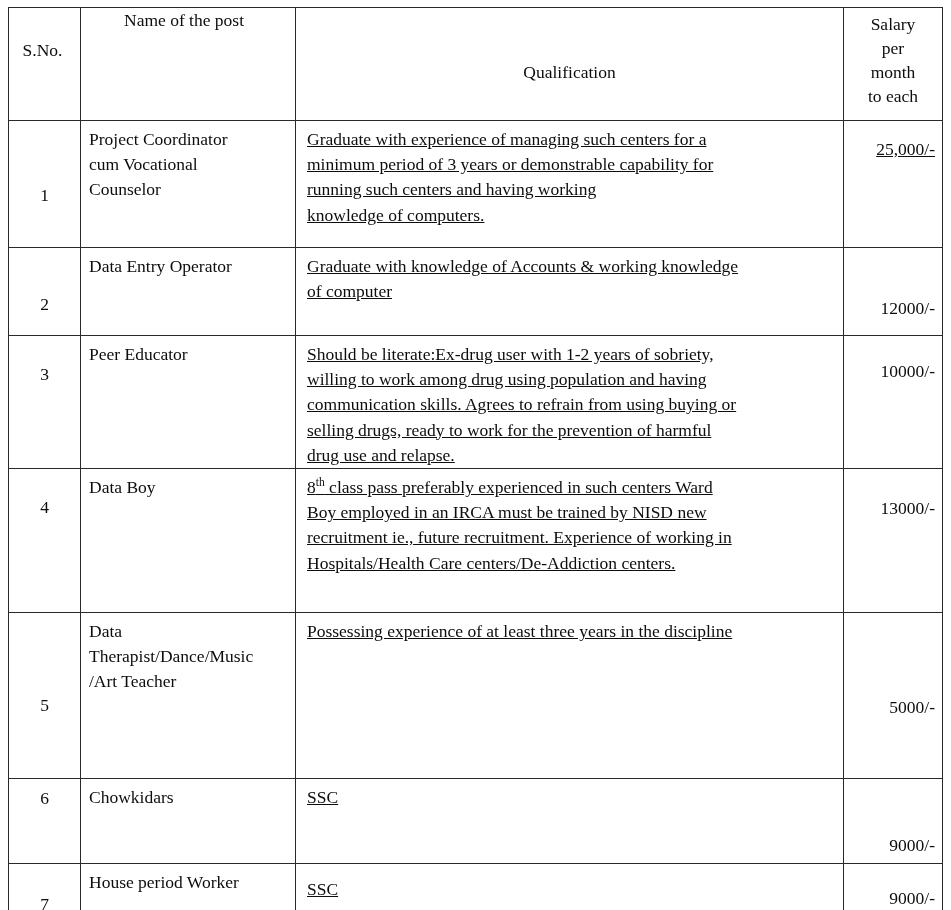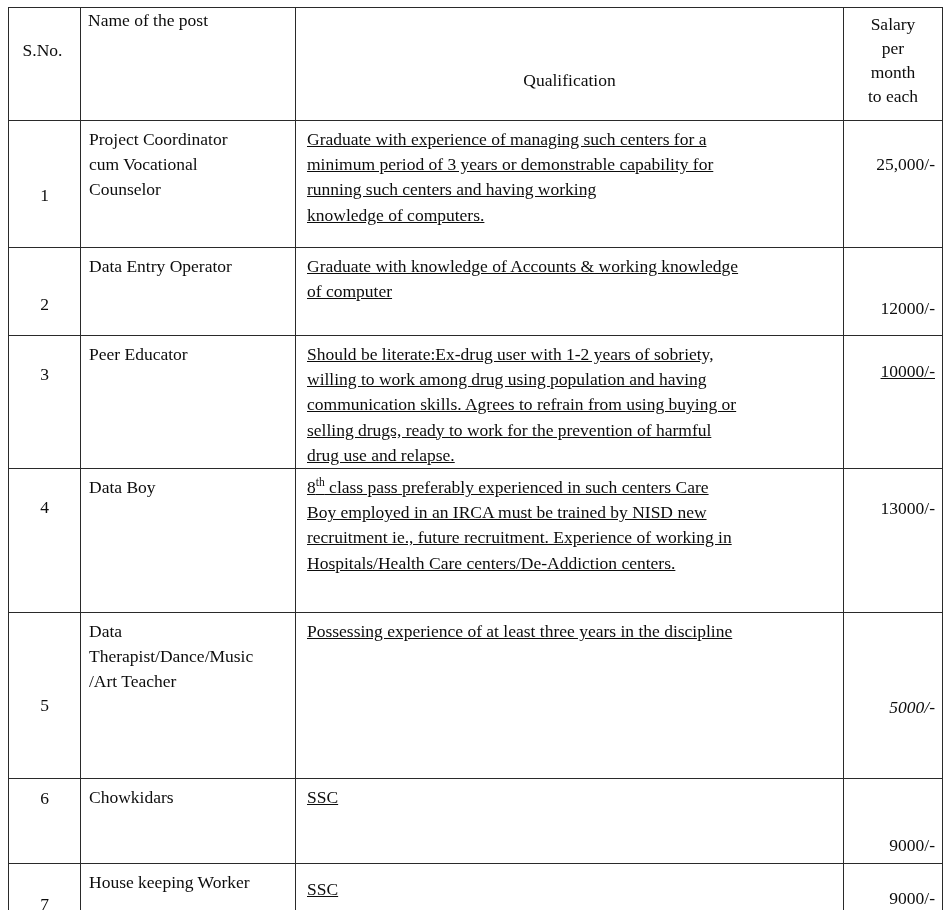--- a/index.html
+++ b/index.html
@@ -60,27 +60,28 @@
   }
   .hd-sno .mid {
     position: absolute;
     top: 30px;
     left: 0;
     right: 4px;
     text-align: center;
   }
   .hd-post .tx {
     padding: 6px 0 0 7px;
+    margin-left: 36px;
   }
   .hd-qual {
     position: relative;
   }
   .hd-qual .mid {
     position: absolute;
-    top: 60px;
+    top: 52px;
     left: 0;
     right: 0;
     text-align: center;
   }
   .hd-sal {
     text-align: center;
     font-weight: bold;
   }
   .hd-sal .ln {
     display: block;
@@ -180,21 +181,21 @@
         </td>
         <td class="qual-cell">
           <div class="tx">
             <div>Graduate with experience of managing such centers for a</div>
             <div>minimum period of 3 years or demonstrable capability for</div>
             <div>running such centers and having working</div>
             <div>knowledge of computers.</div>
           </div>
         </td>
         <td class="sal-cell">
-          <span class="amt" style="top:31px;">25,000/-</span>
+          <span class="amt" style="top:16px;text-decoration:underline;">25,000/-</span>
         </td>
       </tr>
 
       <tr class="r2">
         <td class="sno-cell">
           <span class="num" style="top:44px;">2</span>
         </td>
         <td class="post-cell">
           <div class="tx">
             <div>Data Entry Operator</div>
@@ -223,36 +224,36 @@
         <td class="qual-cell">
           <div class="tx">
             <div>Should be literate:Ex-drug user with 1-2 years of sobriety,</div>
             <div>willing to work among drug using population and having</div>
             <div>communication skills.  Agrees to refrain from using buying or</div>
             <div>selling drugs, ready to work for the prevention of harmful</div>
             <div>drug use and relapse.</div>
           </div>
         </td>
         <td class="sal-cell">
-          <span class="amt" style="top:23px;text-decoration:underline;">10000/-</span>
+          <span class="amt" style="top:23px;">10000/-</span>
         </td>
       </tr>
 
       <tr class="r4">
         <td class="sno-cell">
           <span class="num" style="top:26px;">4</span>
         </td>
         <td class="post-cell">
           <div class="tx">
             <div>Data Boy</div>
           </div>
         </td>
         <td class="qual-cell">
           <div class="tx">
-            <div><span>8</span><sup>th</sup><span> class pass preferably experienced in such centers Care</span></div>
+            <div><span>8</span><sup>th</sup><span> class pass preferably experienced in such centers Ward</span></div>
             <div>Boy employed in an IRCA must be trained by NISD new</div>
             <div>recruitment ie., future recruitment. Experience of working in</div>
             <div>Hospitals/Health Care centers/De-Addiction centers.</div>
           </div>
         </td>
         <td class="sal-cell">
           <span class="amt" style="top:27px;">13000/-</span>
         </td>
       </tr>
 
@@ -266,21 +267,21 @@
             <div>Therapist/Dance/Music</div>
             <div>/Art Teacher</div>
           </div>
         </td>
         <td class="qual-cell">
           <div class="tx">
             <div>Possessing experience of at least three years in the discipline</div>
           </div>
         </td>
         <td class="sal-cell">
-          <span class="amt" style="top:82px;font-style:italic;">5000/-</span>
+          <span class="amt" style="top:82px;">5000/-</span>
         </td>
       </tr>
 
       <tr class="r6">
         <td class="sno-cell">
           <span class="num" style="top:7px;">6</span>
         </td>
         <td class="post-cell">
           <div class="tx">
             <div>Chowkidars</div>
@@ -295,21 +296,21 @@
           <span class="amt" style="top:54px;">9000/-</span>
         </td>
       </tr>
 
       <tr class="r7">
         <td class="sno-cell">
           <span class="num" style="top:28px;">7</span>
         </td>
         <td class="post-cell">
           <div class="tx">
-            <div>House keeping Worker</div>
+            <div>House period Worker</div>
           </div>
         </td>
         <td class="qual-cell">
           <div class="tx" style="padding-top:13px;">
             <div>SSC</div>
           </div>
         </td>
         <td class="sal-cell">
           <span class="amt" style="top:22px;">9000/-</span>
         </td>

